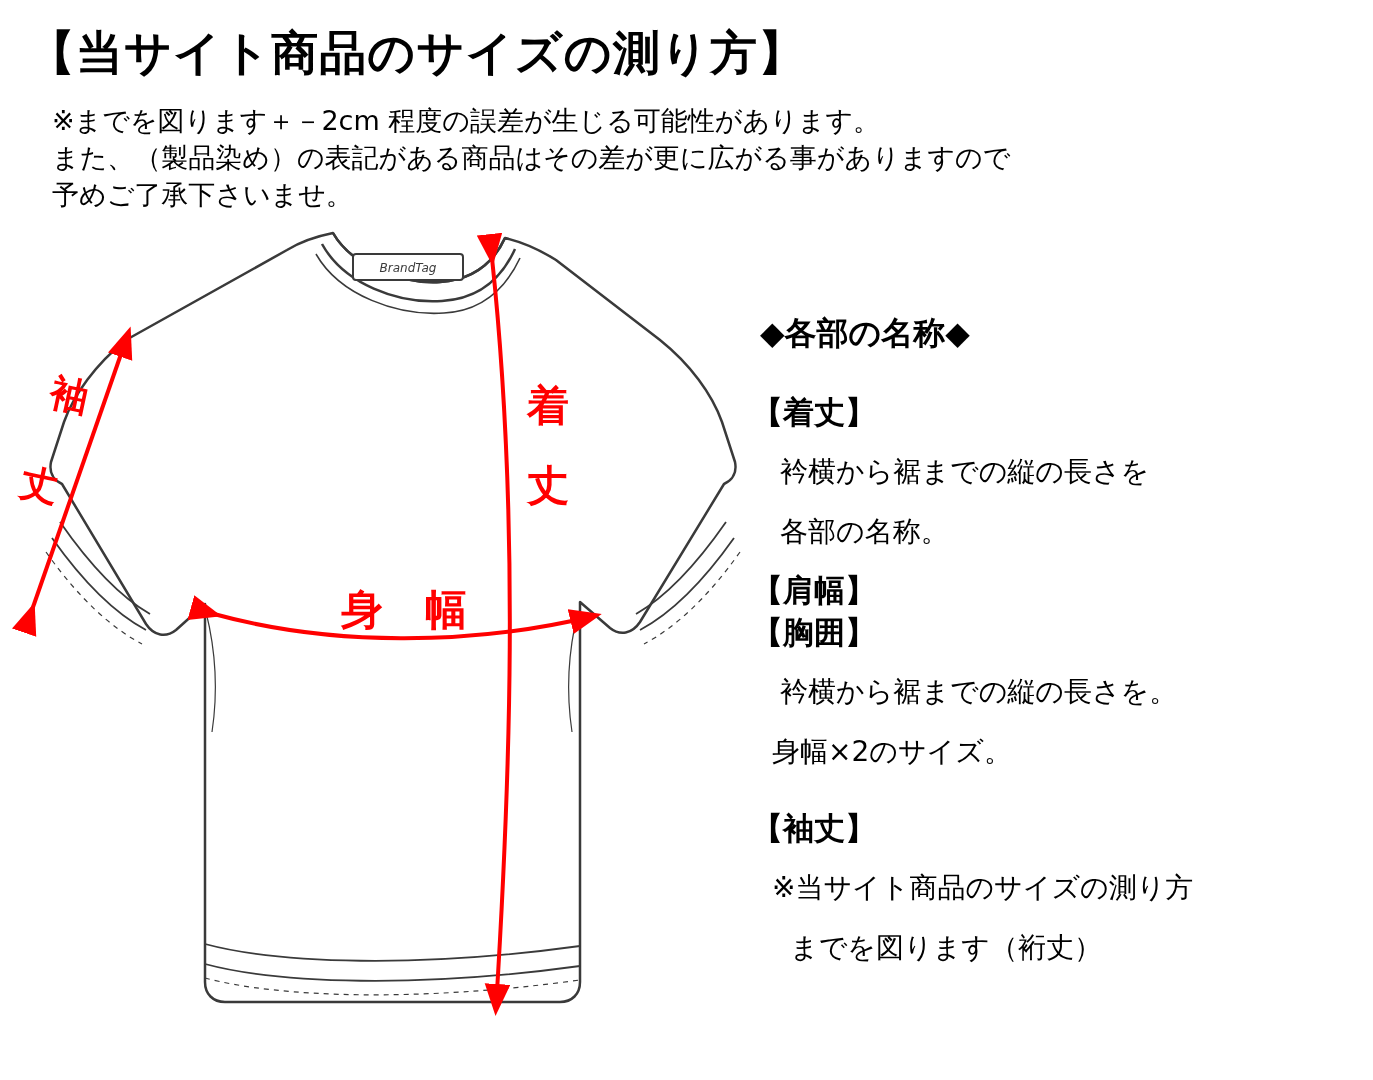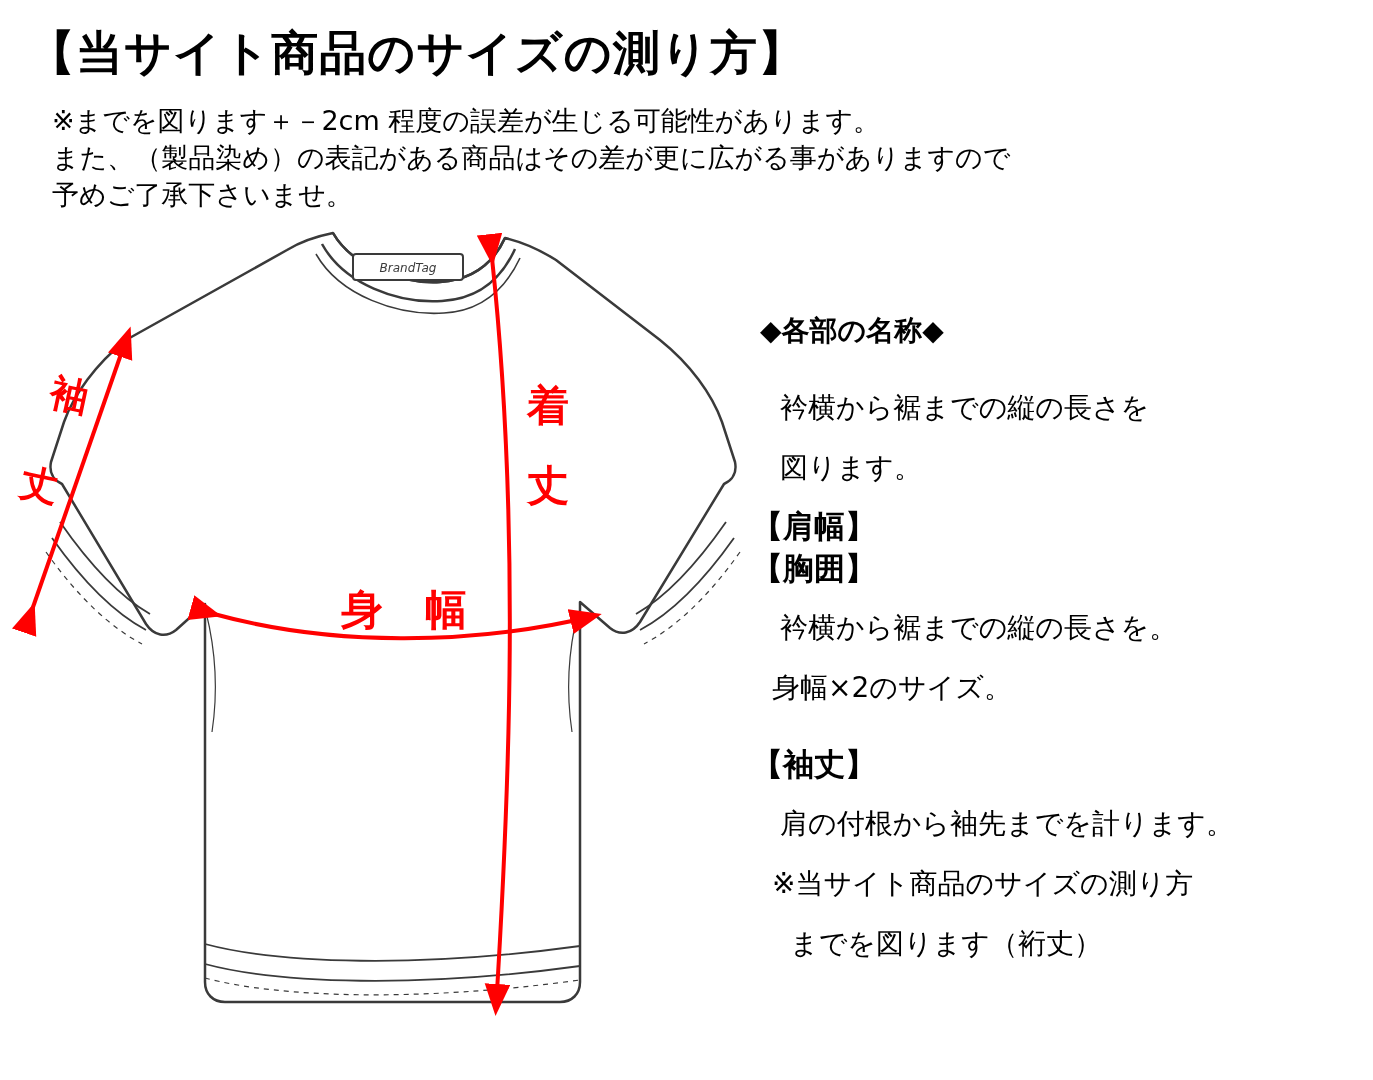--- a/index.html
+++ b/index.html
@@ -55,21 +55,21 @@
   .diagram svg { display: block; }
 
   
   .legend {
     position: absolute;
     left: 752px;
     top: 312px;
     width: 615px;
   }
   .legend-heading {
-    font-size: 28px;
+    font-size: 32px;
     font-weight: 700;
     margin: 0 0 36px 0;
     padding-left: 8px;
     white-space: nowrap;
   }
   .legend-term {
     font-size: 31px;
     font-weight: 700;
     margin: 0;
     white-space: nowrap;
@@ -179,30 +179,30 @@
       <text x="527" y="278" font-family="'DejaVu Sans','Liberation Sans',sans-serif" font-size="42" font-weight="700" fill="#ff0000">丈</text>
 
       <path d="M214,392 C330,424 470,424 594,394" fill="none" stroke="#ff0000" stroke-width="4" marker-start="url(#arrowRed)" marker-end="url(#arrowRed)"></path>
       <text x="404" y="402" font-family="'DejaVu Sans','Liberation Sans',sans-serif" font-size="42" font-weight="700" fill="#ff0000" text-anchor="middle">身　幅</text>
     </svg>
   </div>
 
   <div class="legend">
     <p class="legend-heading">◆各部の名称◆</p>
 
+    <p class="legend-term">【着丈】</p>
     <p class="legend-desc ind-1">衿横から裾までの縦の長さを</p>
-    <p class="legend-desc ind-1">図ります。</p>
+    <p class="legend-desc ind-1">各部の名称。</p>
 
     <p class="legend-term">【肩幅】</p>
 
     <p class="legend-term">【胸囲】</p>
     <p class="legend-desc ind-1">衿横から裾までの縦の長さを。</p>
     <p class="legend-desc ind-2">身幅×2のサイズ。</p>
 
     <div class="gap-md"></div>
 
     <p class="legend-term">【袖丈】</p>
-    <p class="legend-desc ind-1">肩の付根から袖先までを計ります。</p>
     <p class="legend-desc ind-2">※当サイト商品のサイズの測り方</p>
     <p class="legend-desc ind-3">までを図ります（裄丈）</p>
   </div>
 
 </div>
 
 </body></html>

